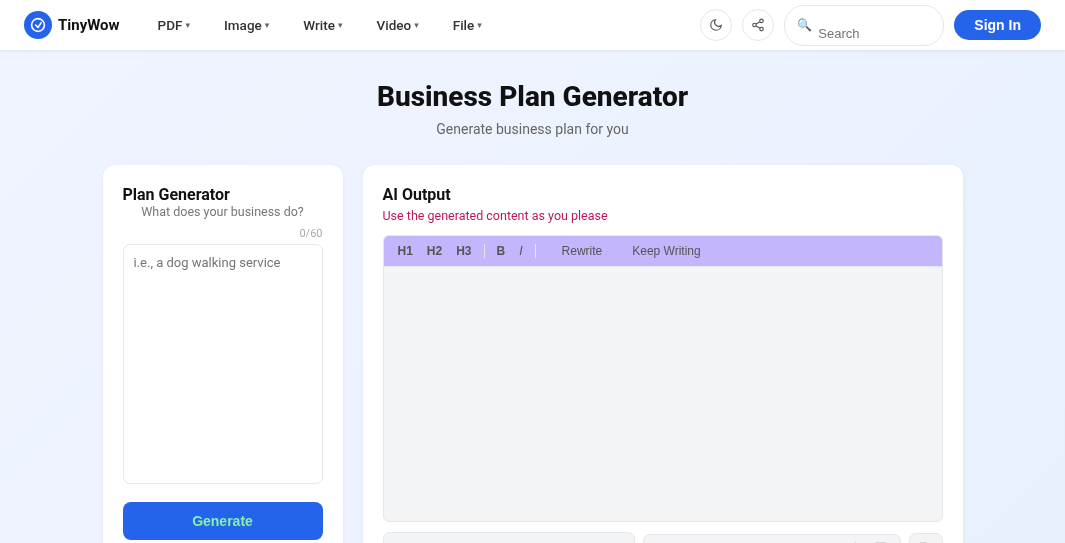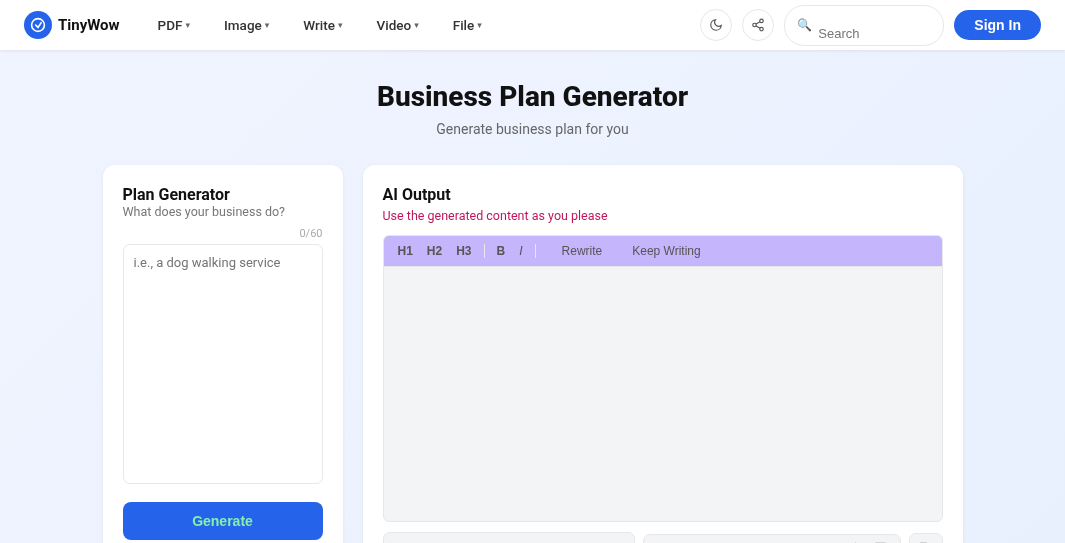--- a/index.html
+++ b/index.html
@@ -149,20 +149,21 @@
     }
     .card-title {
       font-size: 16px;
       font-weight: 700;
       color: #111;
     }
     .card-subtitle {
       font-size: 12.5px;
       color: #777;
       margin-bottom: 8px;
+      text-align: center;
     }
     .char-count {
       text-align: right;
       font-size: 11px;
       color: #aaa;
       margin-bottom: 4px;
     }
     .left-textarea {
       width: 100%;
       height: 240px;

